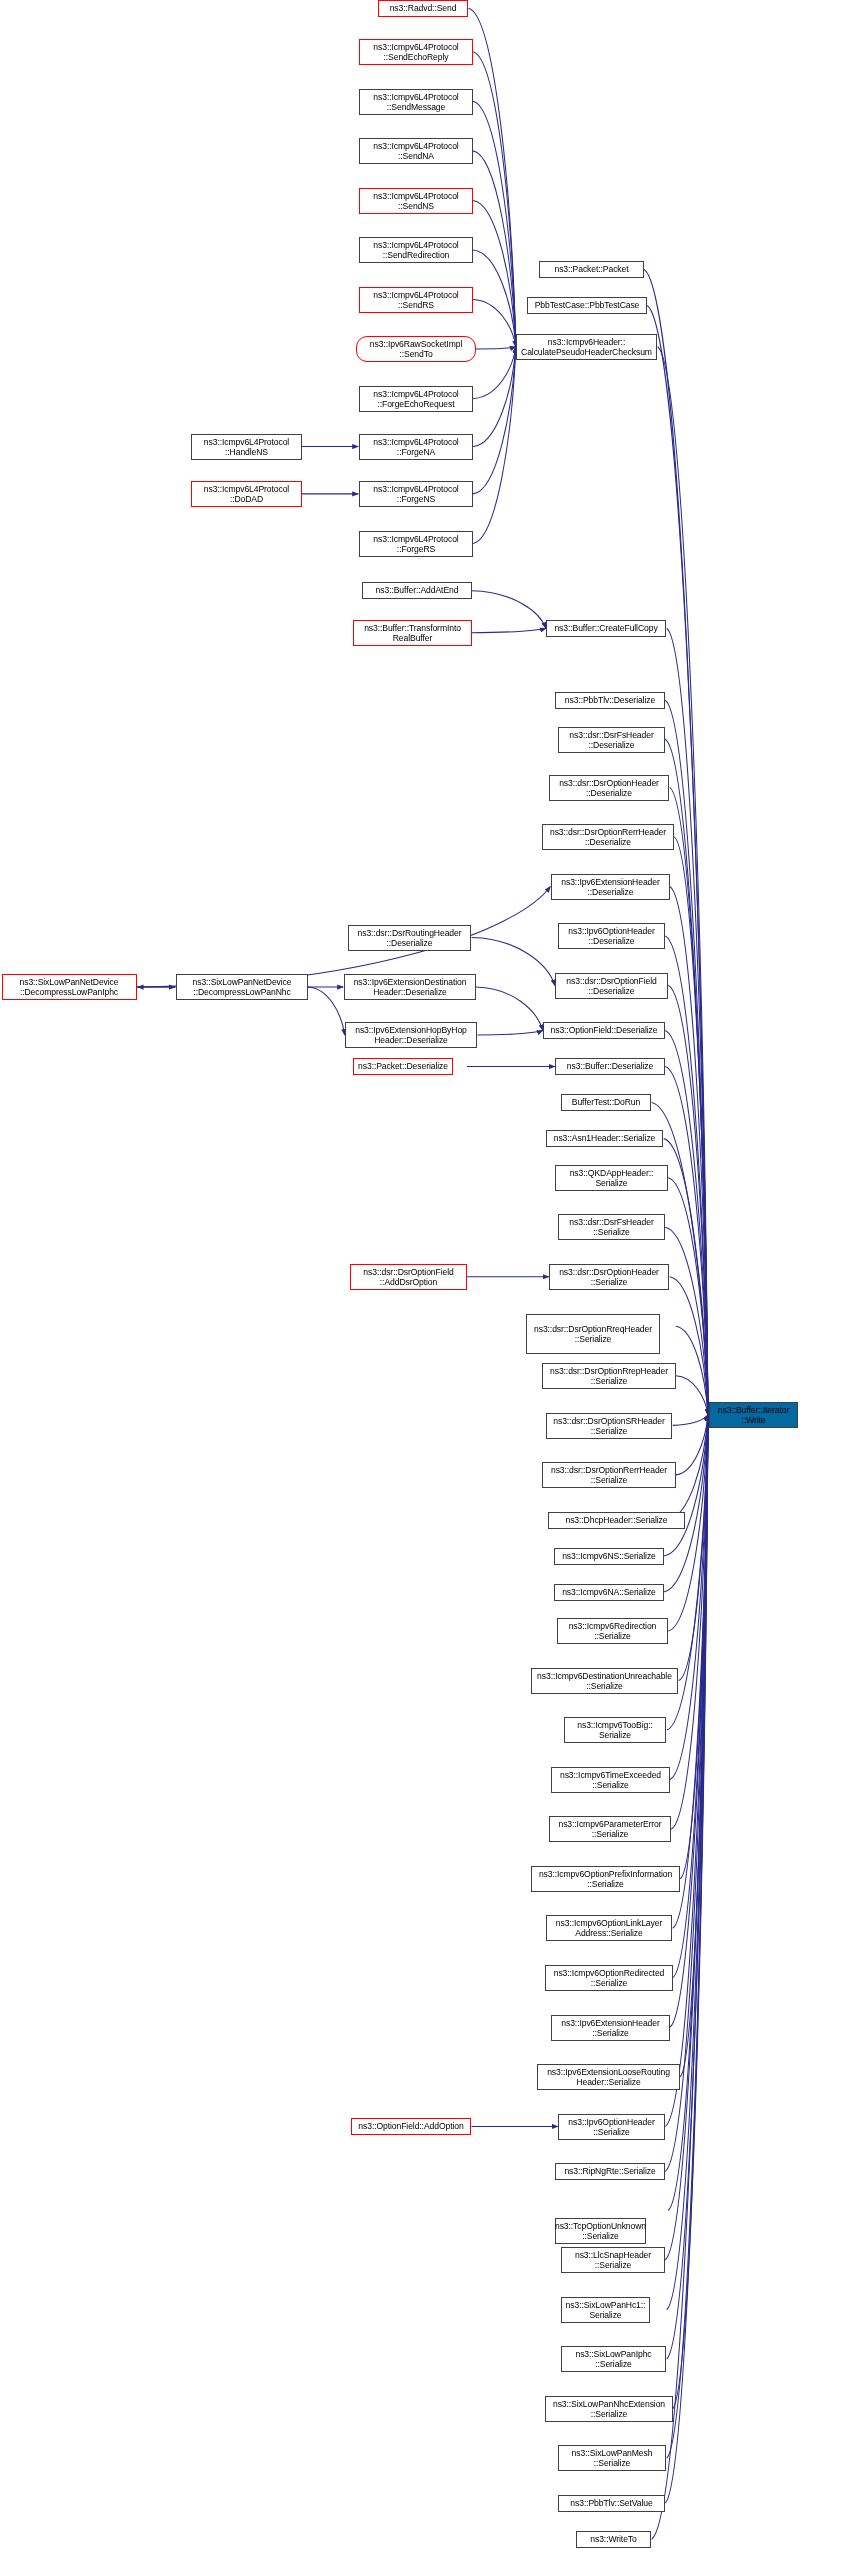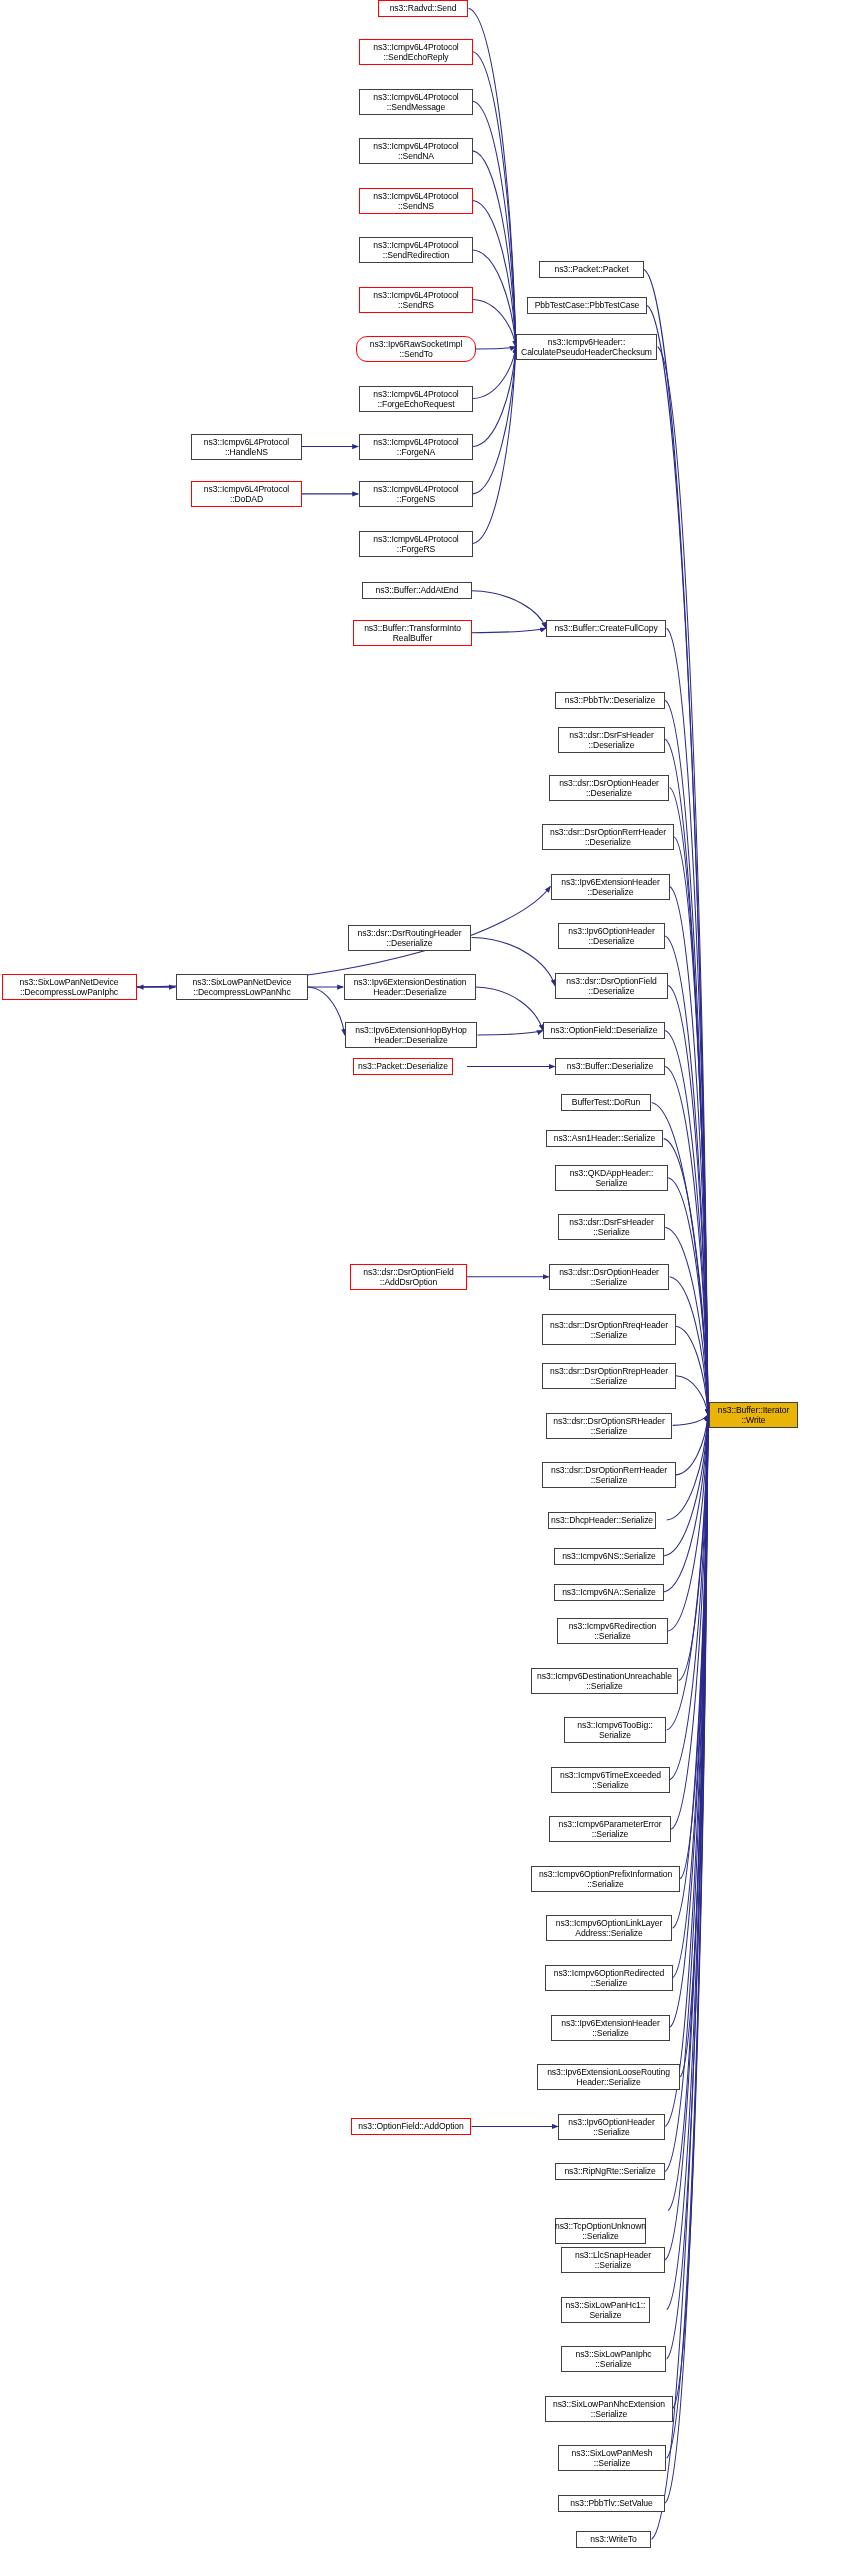--- a/index.html
+++ b/index.html
@@ -16,21 +16,21 @@
     line-height:10px;
     text-align:center;
     display:flex;
     align-items:center;
     justify-content:center;
     white-space:pre-line;
     letter-spacing:-0.1px;
     z-index:3;
   }
   .node.red{border:0.8px solid #ff0000;}
-  .node.target{background:#eab308;border:0.8px solid #404040;font-weight:normal;justify-content:center;}
+  .node.target{background:#0369a1;border:0.8px solid #404040;font-weight:normal;justify-content:center;}
   .node span{display:block;padding:0 2.3px;}
 </style>
 </head>
 <body>
 
 <div id="canvas">
   <svg class="edges" id="edge-layer" xmlns="http://www.w3.org/2000/svg" viewBox="0 0 1128 3432" width="847" height="2576">
     <defs>
       <marker id="arrow" markerWidth="9" markerHeight="7" refX="8" refY="3.5" orient="auto" markerUnits="userSpaceOnUse">
         <path d="M0,0 L9,3.5 L0,7 z" fill="#2a2a8c"></path>
@@ -165,29 +165,29 @@
       <div class="node" style="left: 561px; top: 1094px; width: 90px; height: 16.5px;"><span>BufferTest::DoRun</span></div>
       <div class="node" style="left: 546px; top: 1130px; width: 117px; height: 16.5px; justify-content: center;"><span>ns3::Asn1Header::Serialize</span></div>
       <div class="node" style="left: 555px; top: 1165px; width: 113px; height: 25.5px;"><span>ns3::QKDAppHeader::
 Serialize</span></div>
       <div class="node" style="left: 558px; top: 1214px; width: 107px; height: 25.5px;"><span>ns3::dsr::DsrFsHeader
 ::Serialize</span></div>
       <div class="node" style="left: 549px; top: 1264px; width: 120px; height: 25.5px;"><span>ns3::dsr::DsrOptionHeader
 ::Serialize</span></div>
       <div class="node red" style="left: 350px; top: 1264px; width: 117px; height: 25.5px;"><span>ns3::dsr::DsrOptionField
 ::AddDsrOption</span></div>
-      <div class="node" style="left: 542px; top: 1314px; width: 134px; height: 31px;"><span>ns3::dsr::DsrOptionRreqHeader
+      <div class="node" style="left: 526px; top: 1314px; width: 134px; height: 40px;"><span>ns3::dsr::DsrOptionRreqHeader
 ::Serialize</span></div>
       <div class="node" style="left: 542px; top: 1363px; width: 134px; height: 25.5px;"><span>ns3::dsr::DsrOptionRrepHeader
 ::Serialize</span></div>
       <div class="node" style="left: 546px; top: 1413px; width: 126px; height: 25.5px;"><span>ns3::dsr::DsrOptionSRHeader
 ::Serialize</span></div>
       <div class="node" style="left: 542px; top: 1462px; width: 134px; height: 25.5px;"><span>ns3::dsr::DsrOptionRerrHeader
 ::Serialize</span></div>
-      <div class="node" style="left: 548px; top: 1512px; width: 108px; height: 16.5px; text-align: center;"><span>ns3::DhcpHeader::Serialize</span></div>
+      <div class="node" style="left: 548px; top: 1512px; width: 137px; height: 16.5px; text-align: center;"><span>ns3::DhcpHeader::Serialize</span></div>
       <div class="node" style="left: 554px; top: 1548px; width: 110px; height: 16.5px;"><span>ns3::Icmpv6NS::Serialize</span></div>
       <div class="node" style="left: 554px; top: 1584px; width: 110px; height: 16.5px;"><span>ns3::Icmpv6NA::Serialize</span></div>
       <div class="node" style="left: 557px; top: 1618px; width: 111px; height: 25.5px;"><span>ns3::Icmpv6Redirection
 ::Serialize</span></div>
       <div class="node" style="left: 531px; top: 1668px; width: 147px; height: 25.5px;"><span>ns3::Icmpv6DestinationUnreachable
 ::Serialize</span></div>
       <div class="node" style="left: 564px; top: 1717px; width: 102px; height: 25.5px;"><span>ns3::Icmpv6TooBig::
 Serialize</span></div>
       <div class="node" style="left: 551px; top: 1767px; width: 119px; height: 25.5px;"><span>ns3::Icmpv6TimeExceeded
 ::Serialize</span></div>

